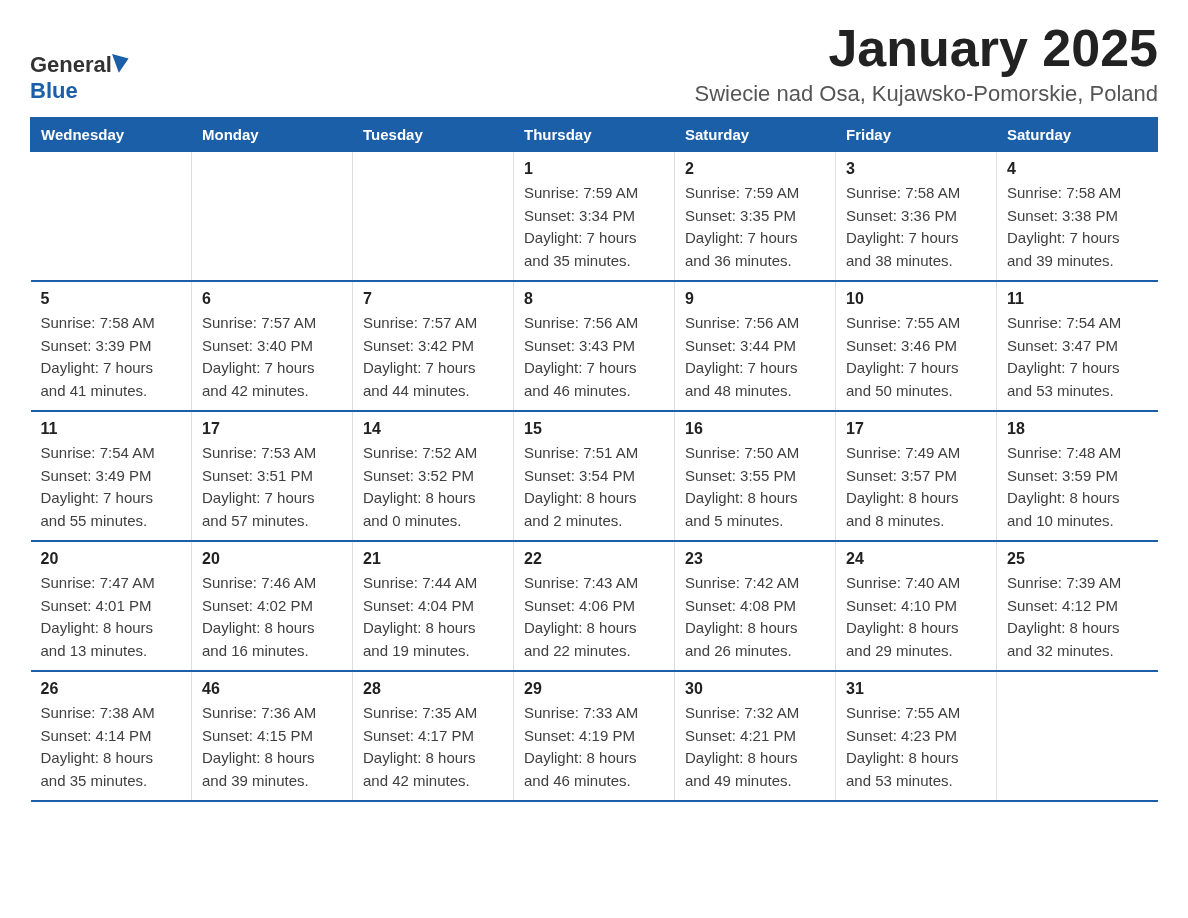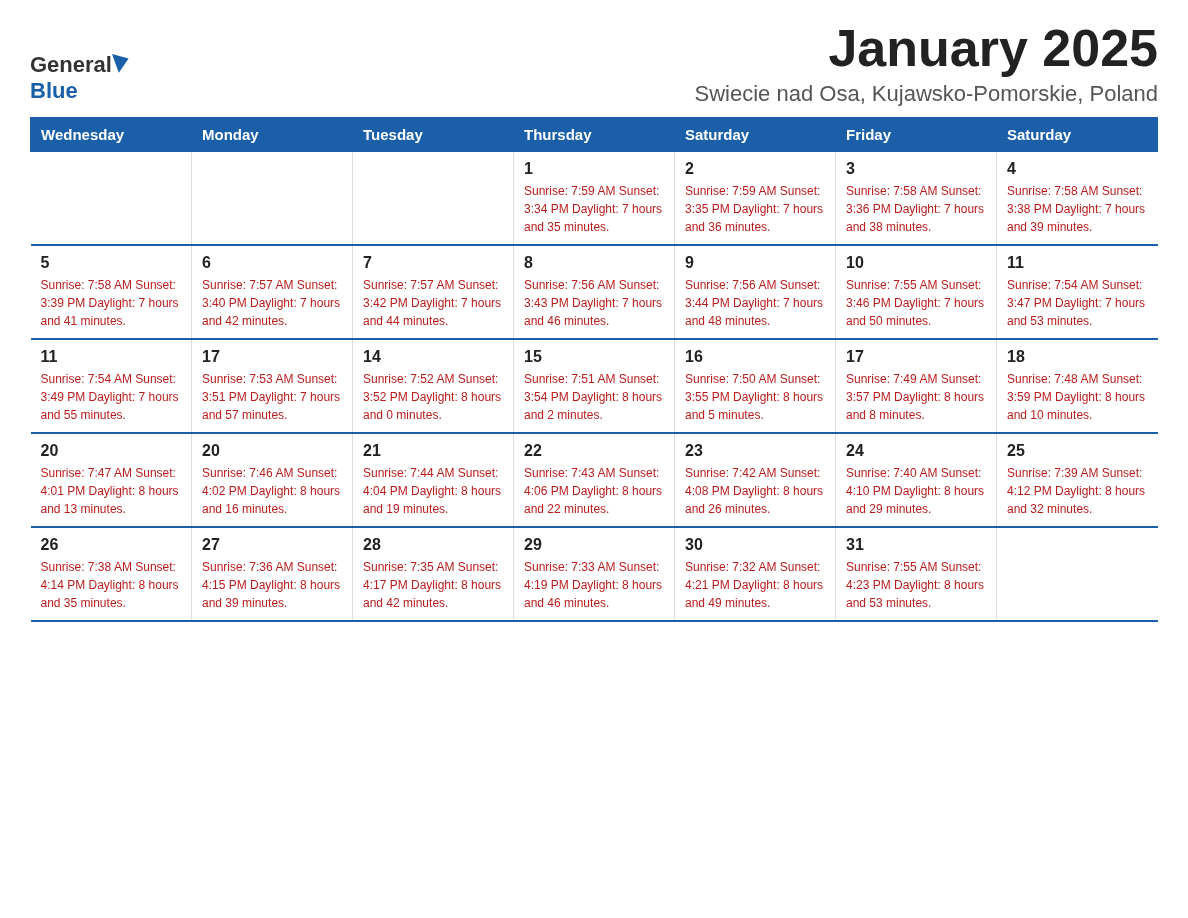--- a/index.html
+++ b/index.html
@@ -71,22 +71,22 @@
       color: #333;
     }
     .day-number {
       font-size: 16px;
       font-weight: bold;
       color: #222;
       display: block;
       margin-bottom: 4px;
     }
     .day-info {
-      font-size: 12px;
-      color: #b91c1c;
+      font-size: 15px;
+      color: #404040;
       line-height: 1.5;
     }
     tbody td:first-child {
       border-left: none;
     }
     tbody td:last-child {
       border-right: none;
     }
     .logo-wrapper {
       display: flex;
@@ -302,21 +302,21 @@
         </td>
       </tr>
       <tr>
         <td>
           <span class="day-number">26</span>
           <div class="day-info">Sunrise: 7:38 AM
 Sunset: 4:14 PM
 Daylight: 8 hours and 35 minutes.</div>
         </td>
         <td>
-          <span class="day-number">27</span>
+          <span class="day-number">46</span>
           <div class="day-info">Sunrise: 7:36 AM
 Sunset: 4:15 PM
 Daylight: 8 hours and 39 minutes.</div>
         </td>
         <td>
           <span class="day-number">28</span>
           <div class="day-info">Sunrise: 7:35 AM
 Sunset: 4:17 PM
 Daylight: 8 hours and 42 minutes.</div>
         </td>

